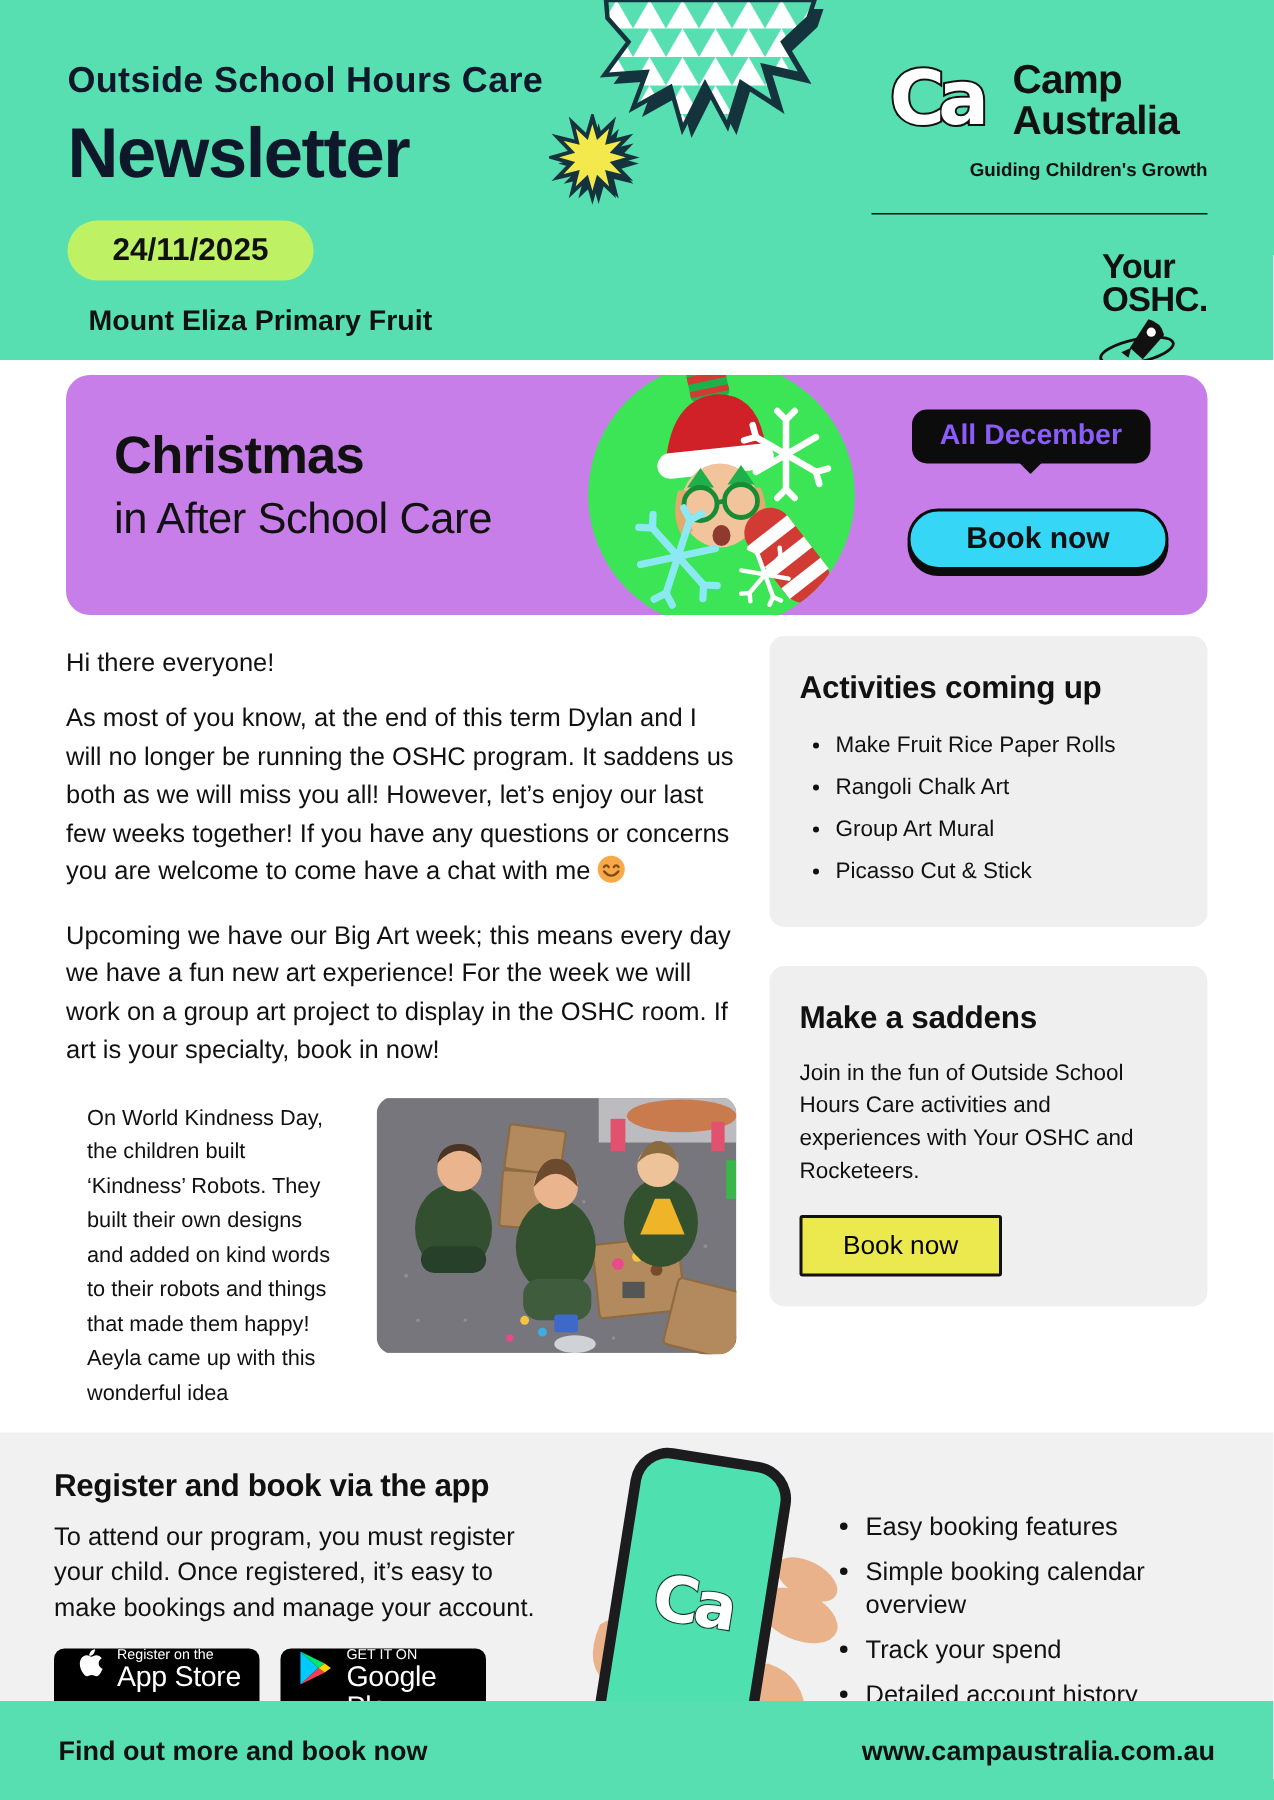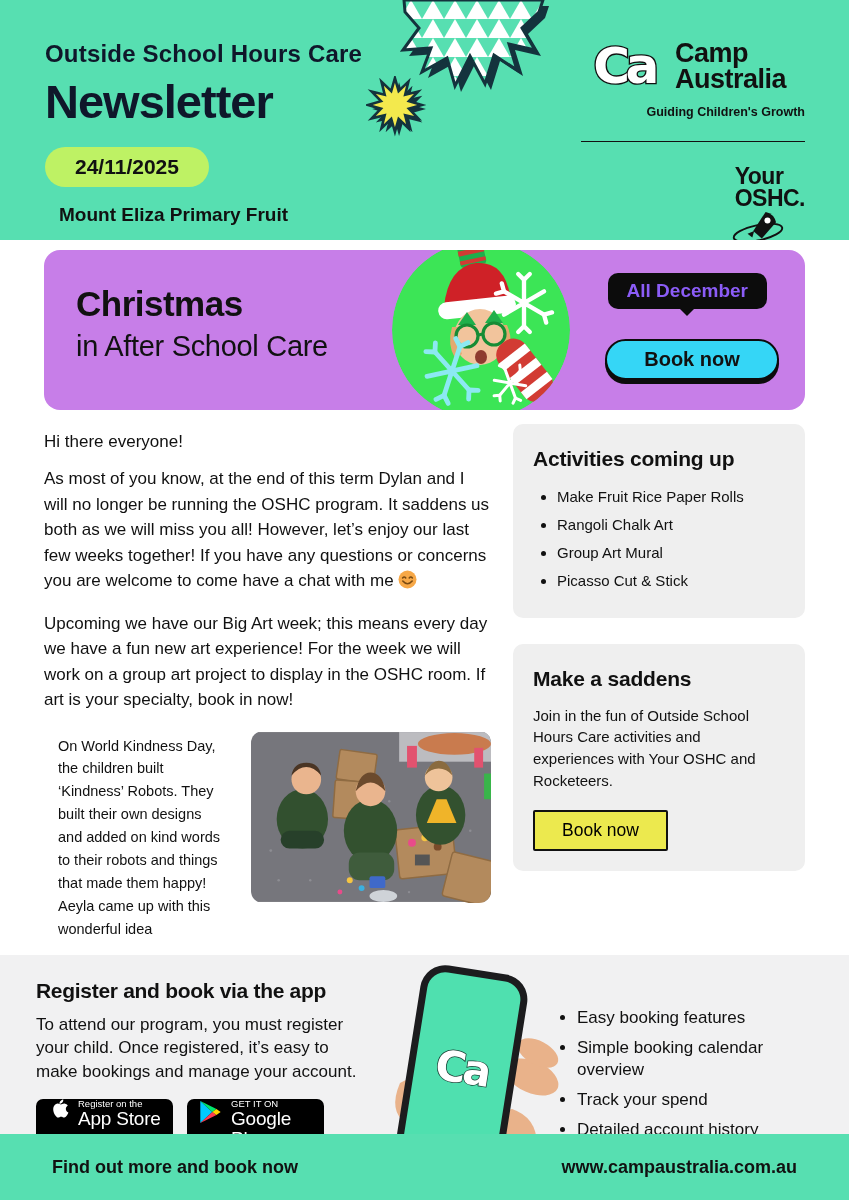--- a/index.html
+++ b/index.html
@@ -80,21 +80,21 @@
   .badge-text { display:flex; flex-direction:column; line-height:1.05; }
   .badge-text .small { font-size:9.5px; }
   .badge-text .big { font-size:19px; font-weight:500; letter-spacing:-.2px; }
   .phone-wrap { position:absolute; left:360px; top:6px; }
   .app-features { position:absolute; right:26px; top:44px; width:266px; }
   .app-features ul { padding-left:20px; }
   .app-features li { font-size:17px; line-height:1.3; margin:8px 0; }
 
   
   .footer { position:absolute; left:0; right:0; bottom:0; height:66px; background:#57dfb1;
-            display:flex; align-items:center; justify-content:space-between; padding:0 52px;
+            display:flex; align-items:center; justify-content:space-between; padding:0 39px;
             font-size:18px; font-weight:700; }
 </style>
 </head>
 <body>
 
 <div class="header">
 
   <span class="burst-white">
     <svg width="152" height="94" viewBox="0 0 152 94">
       <defs>

